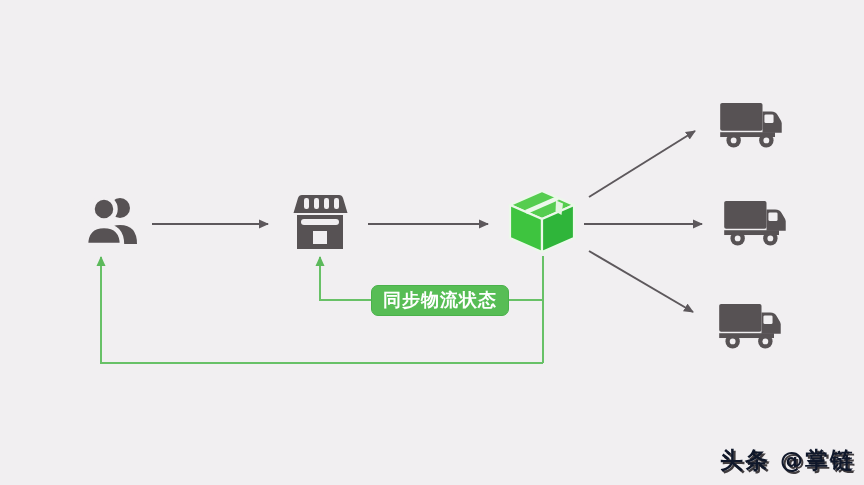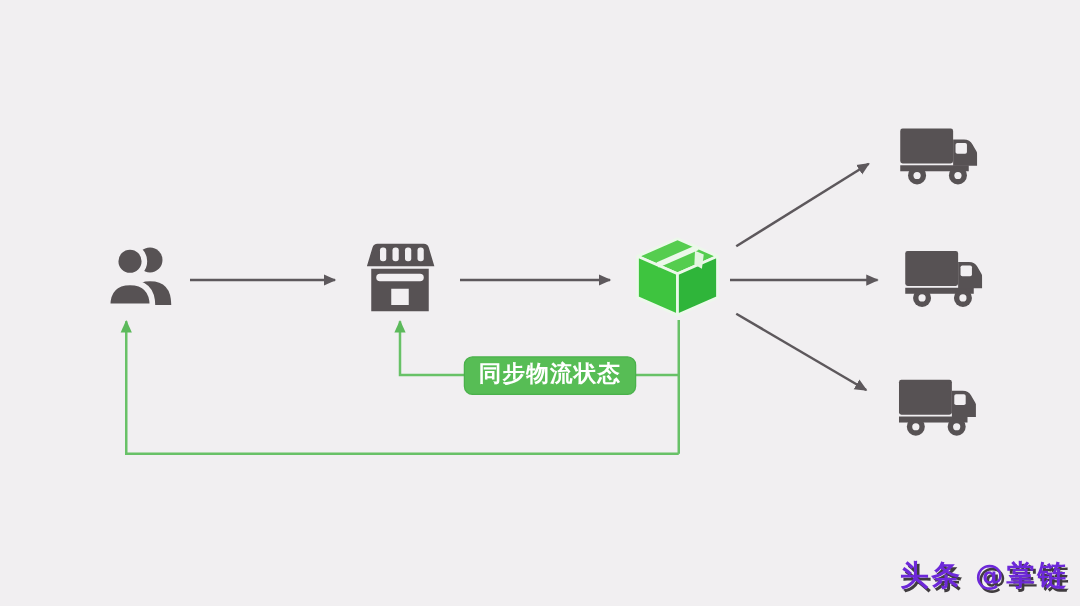--- a/index.html
+++ b/index.html
@@ -36,21 +36,21 @@
     letter-spacing: 1px;
     white-space: nowrap;
     z-index: 3;
   }
   .watermark {
     position: absolute;
     right: 9px;
     bottom: 9px;
     font-size: 23px;
     font-weight: bold;
-    color: #6d28d9;
+    color: #0f172a;
     letter-spacing: 2px;
     text-shadow: 2px 2px 0 #403c3f;
     white-space: nowrap;
     z-index: 3;
   }
   svg { display: block; }
 </style>
 </head>
 <body>
 

